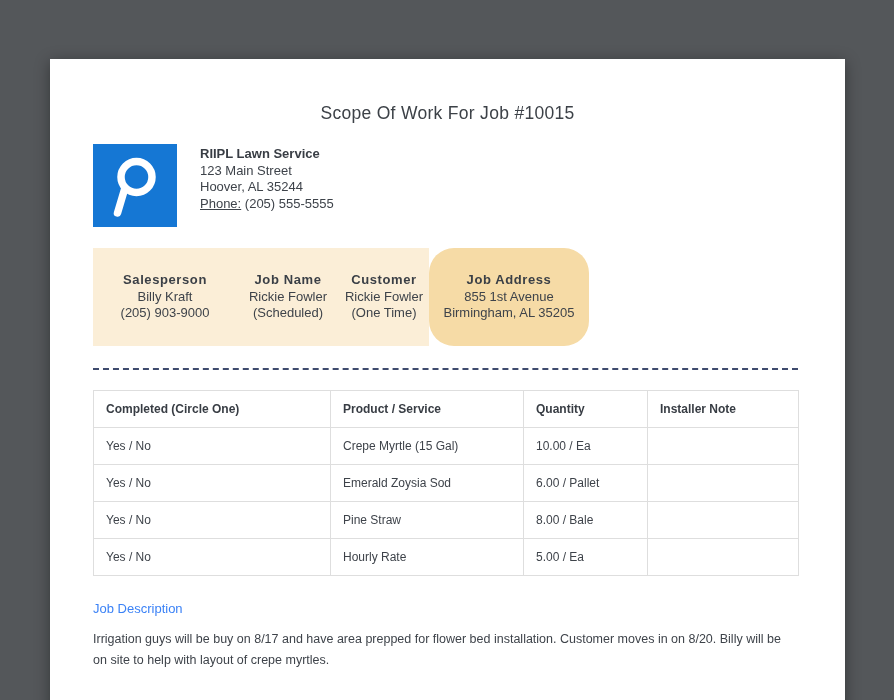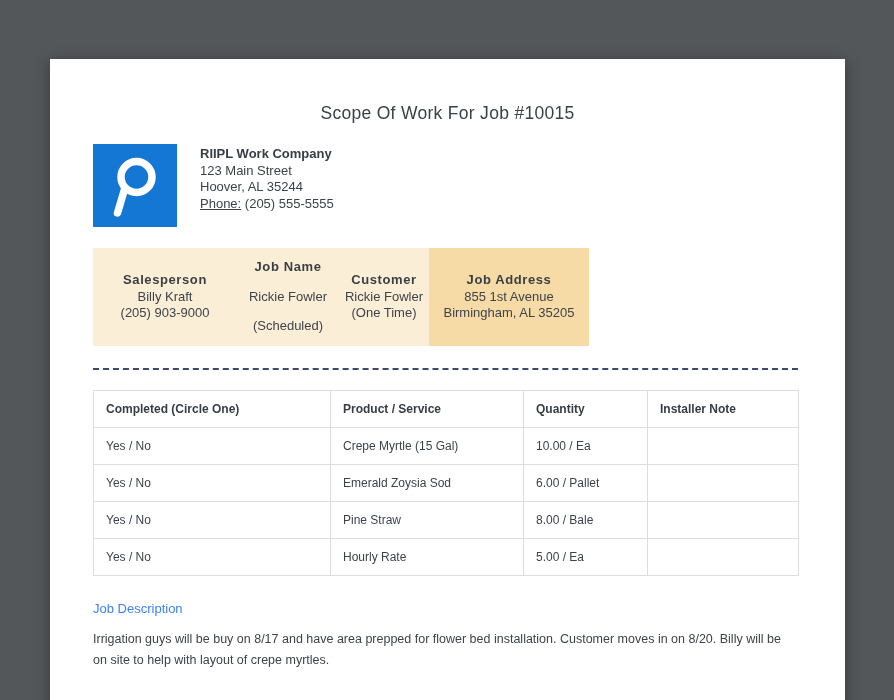--- a/index.html
+++ b/index.html
@@ -54,24 +54,24 @@
     width: 598px; height: 98px;
     display: flex;
   }
   .job-col {
     background: #fbeed7;
     display: flex; flex-direction: column;
     justify-content: center;
     text-align: center;
     font-size: 13px; line-height: 16.5px;
   }
-  .job-col.highlight { background: #f6dba6; }
+  .job-col.highlight { background: #f6dba6; border-radius: 25px; }
   .job-col .job-label { font-weight: 700; letter-spacing: 0.6px; color: #3a3f46; }
   .job-col.c0 { width: 144px; }
-  .job-col.c1 { width: 102px; gap: 13px; }
+  .job-col.c1 { width: 102px; }
   .job-col.c2 { width: 90px; }
   .job-col.c3 { width: 160px; }
 
   .dashed-divider {
     margin-top: 22px;
     width: 705px; height: 0;
     border-top: 2px dashed #3e4a6d;
   }
 
   
@@ -120,21 +120,21 @@
 
       <div class="header-row">
         <div class="logo">
           <svg viewBox="0 0 84 83" aria-hidden="true">
             <circle cx="43.5" cy="33" r="15.5" fill="none" stroke="#ffffff" stroke-width="7.5"></circle>
             <line x1="31.5" y1="45.5" x2="24.5" y2="69" stroke="#ffffff" stroke-width="7.5" stroke-linecap="round"></line>
           </svg>
         </div>
 
         <div class="company">
-          <div class="company-name">RIIPL Work Company</div>
+          <div class="company-name">RIIPL Lawn Service</div>
           <div>123 Main Street</div>
           <div>Hoover, AL 35244</div>
           <div><span class="phone-label">Phone:</span> <span>(205) 555-5555</span></div>
         </div>
 
       </div>
 
       <div class="job-band">
         <div class="job-col c0">
           <div class="job-label">Salesperson</div>

